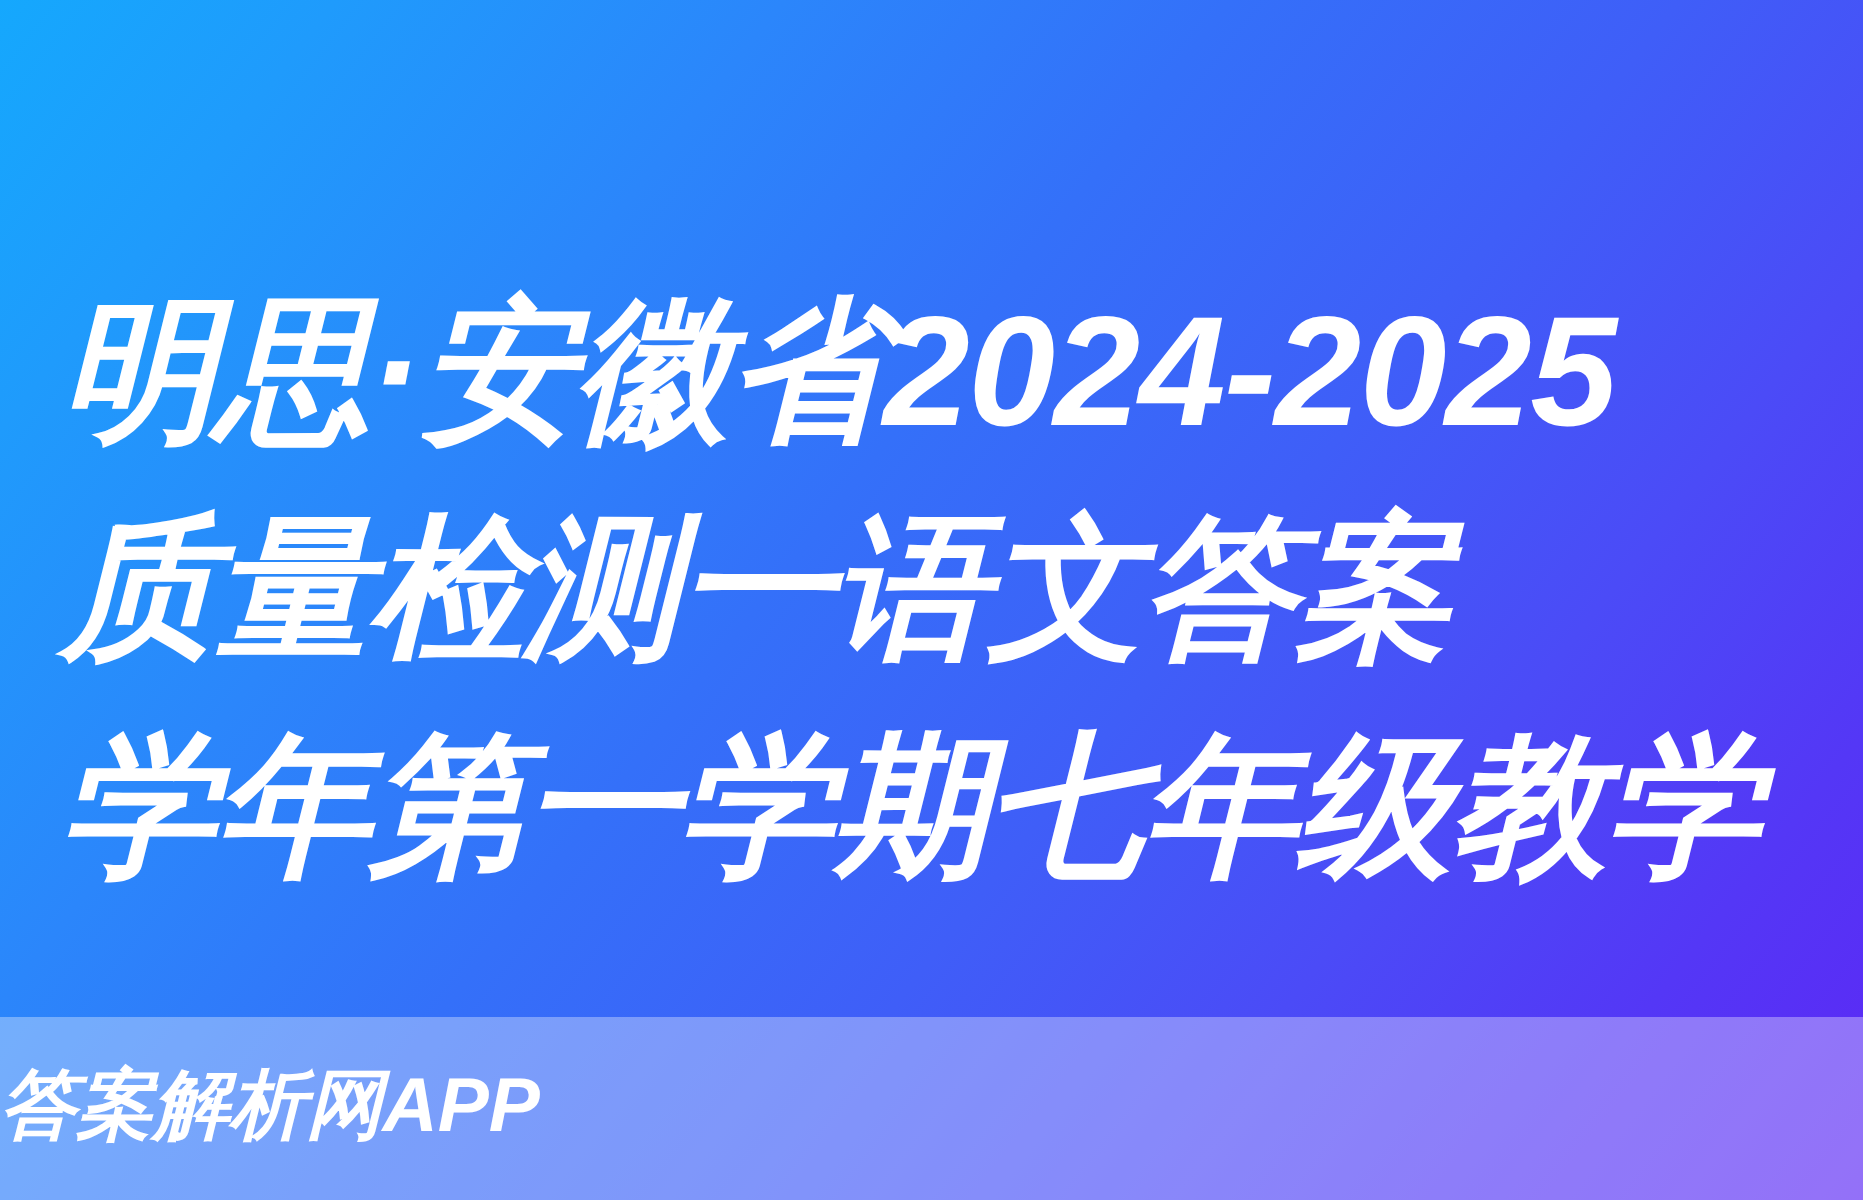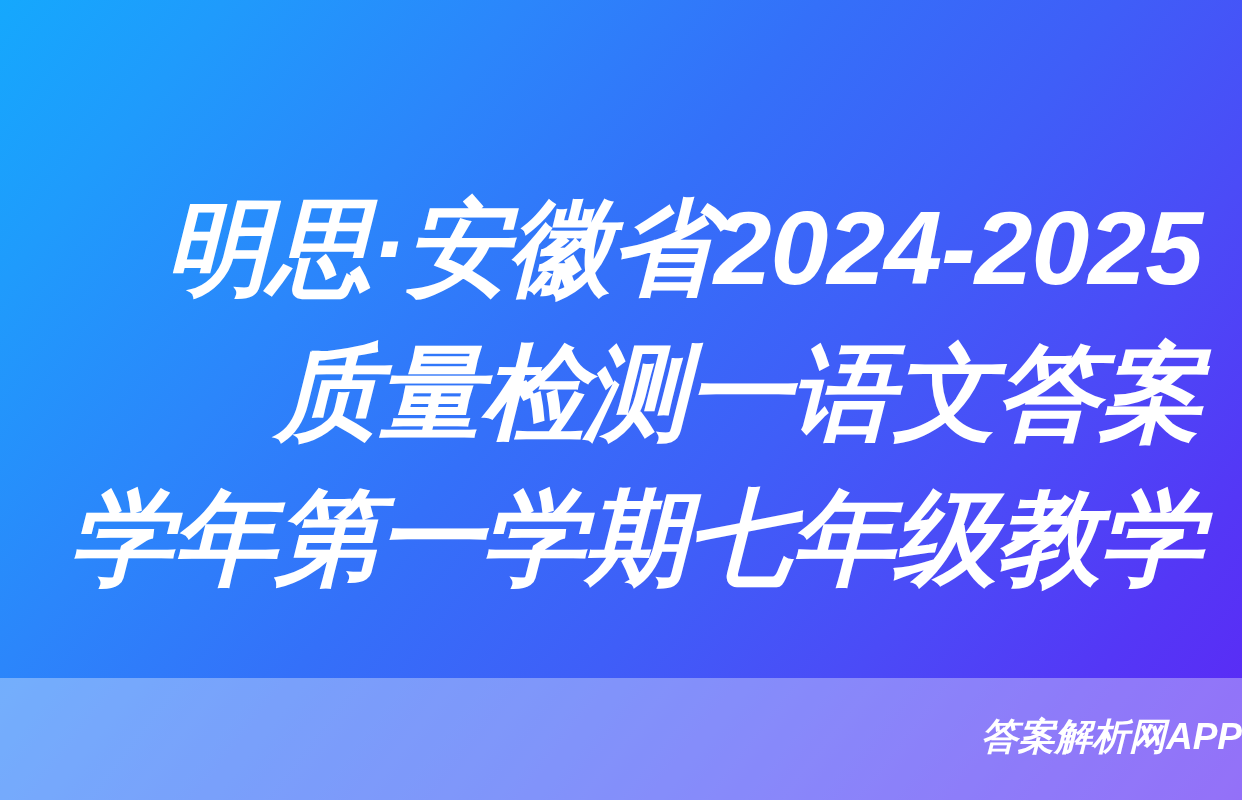--- a/index.html
+++ b/index.html
@@ -28,21 +28,21 @@
         #5437f6 87%,
         #5c27f5 100%);
   }
 
   
   .title-block {
     position: absolute;
     left: 0;
     right: 0;
     top: 176px;
-    text-align: right;
+    text-align: left;
     padding: 0 40px;
     box-sizing: border-box;
   }
 
   .title-line {
     display: block;
     color: #ffffff;
     font-family: "Liberation Sans", "DejaVu Sans", sans-serif;
     font-size: 104px;
     line-height: 145px;
@@ -61,24 +61,24 @@
     top: 678px;
     height: 122px;
     background: rgba(255, 255, 255, 0.34);
   }
 
   .watermark {
     position: absolute;
     left: 0;
     right: 0;
     top: 706px;
-    text-align: right;
+    text-align: left;
     color: #ffffff;
     font-family: "Liberation Sans", "DejaVu Sans", sans-serif;
-    font-size: 37px;
+    font-size: 51px;
     line-height: 62px;
     font-weight: 700;
     font-style: italic;
     letter-spacing: 0px;
     white-space: nowrap;
   }
 </style>
 </head>
 <body>
 

